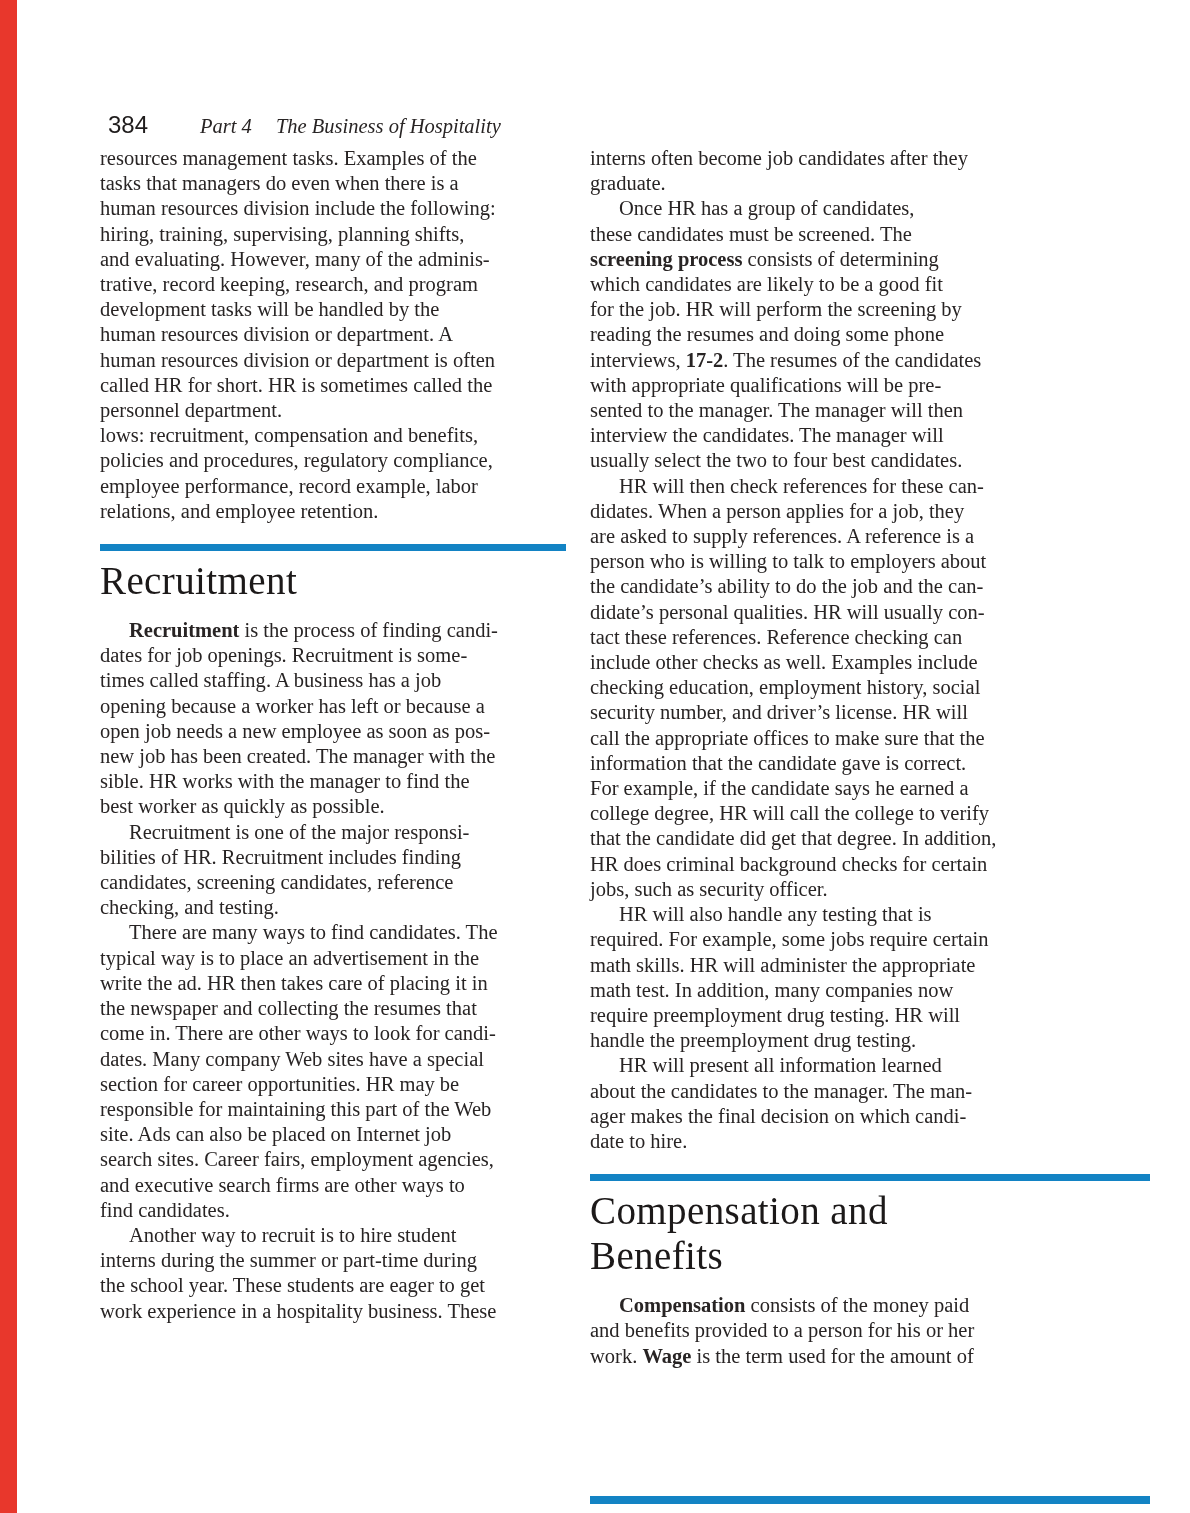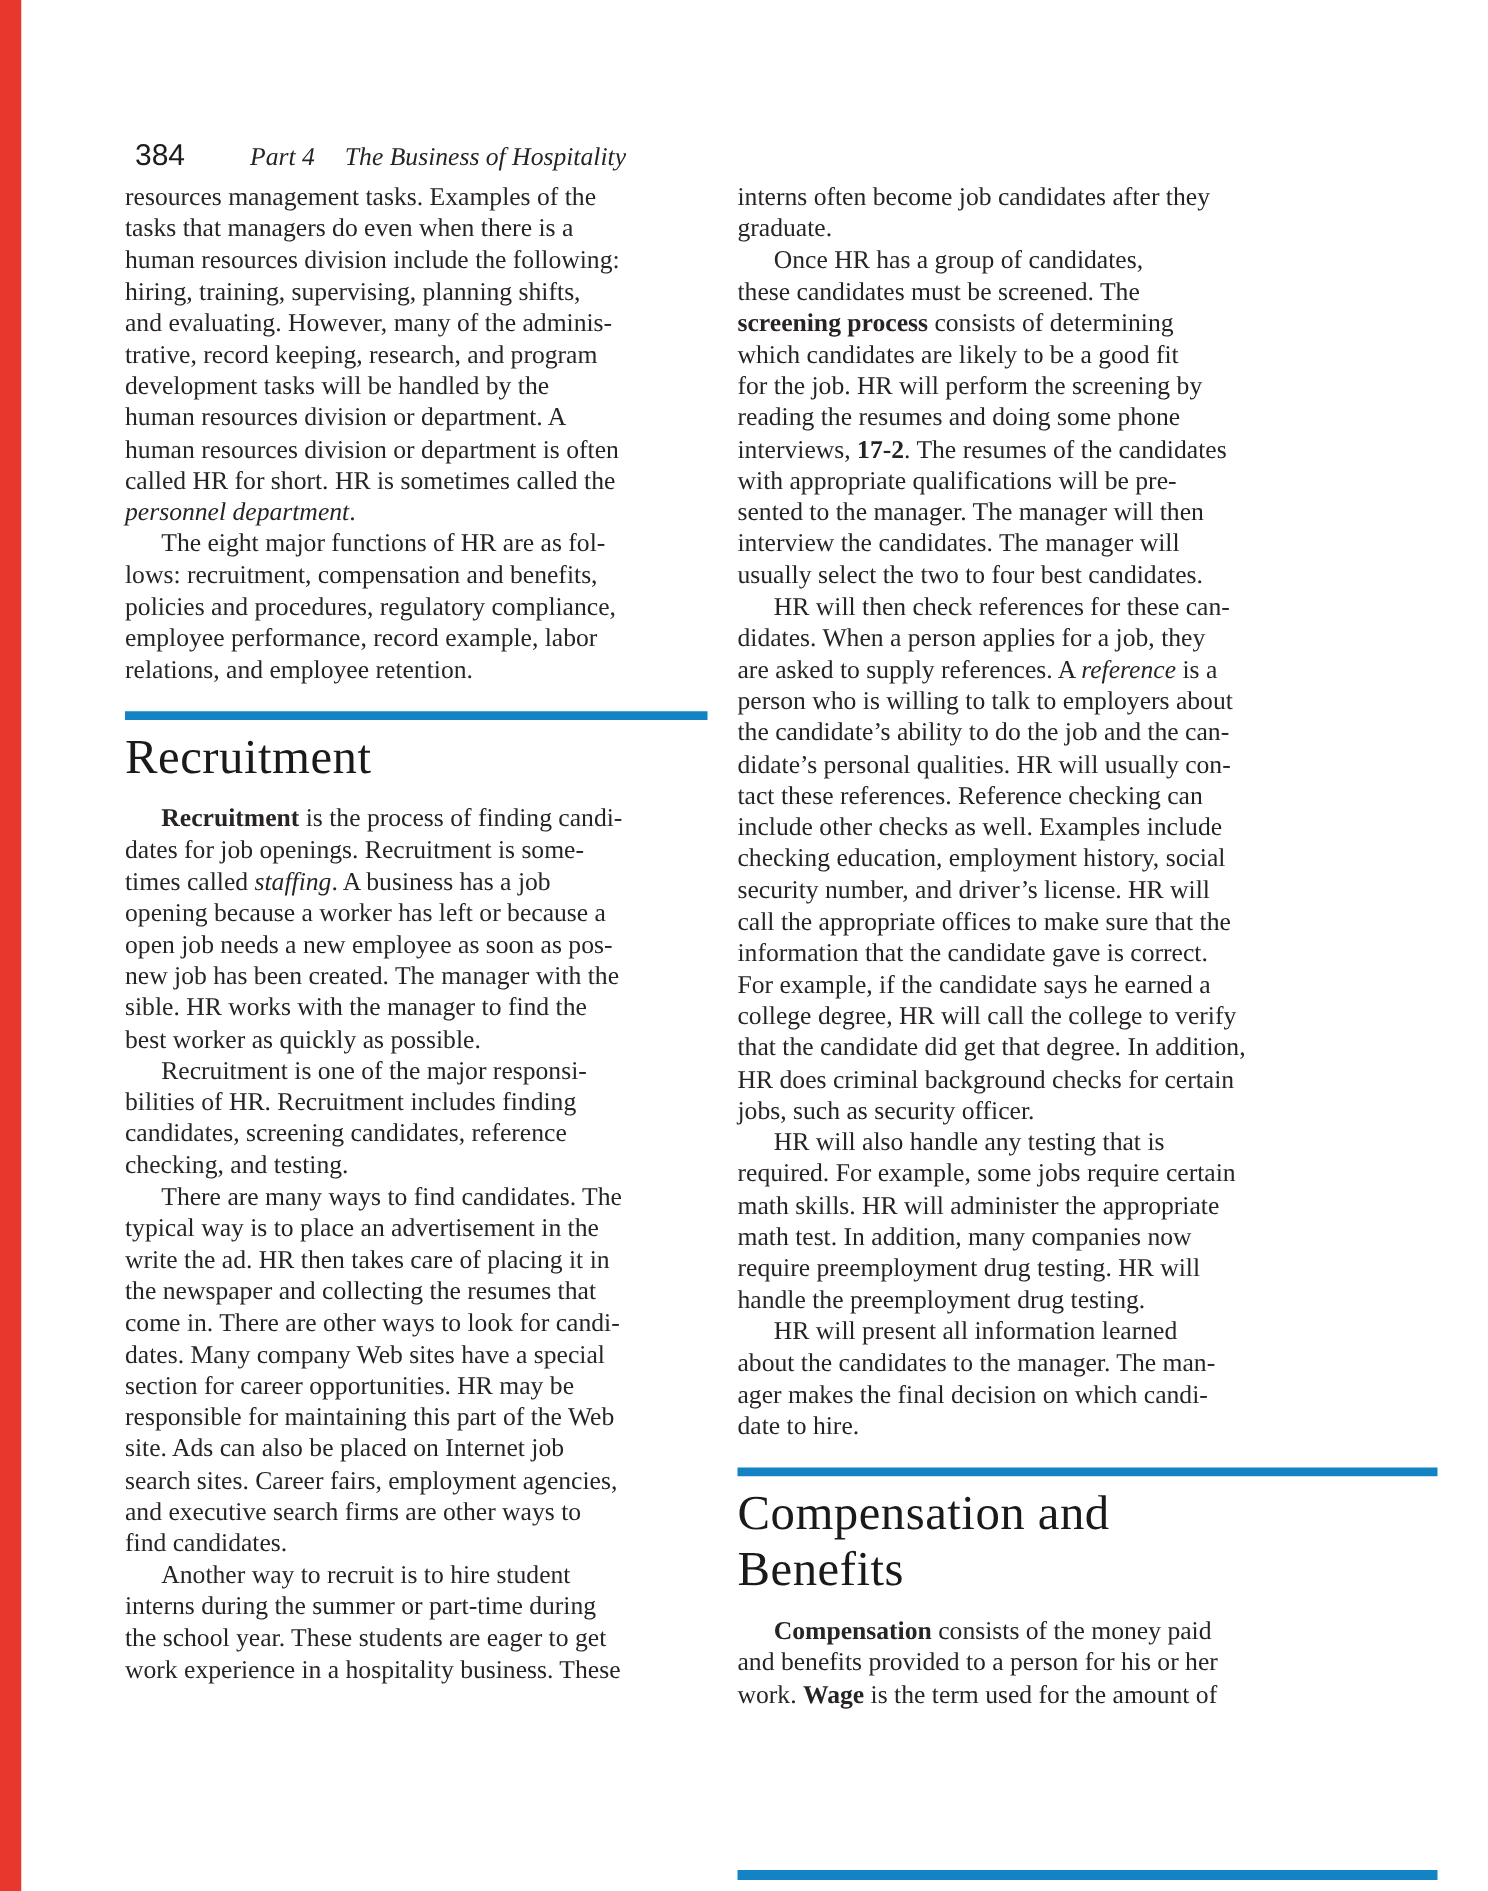--- a/index.html
+++ b/index.html
@@ -10,21 +10,21 @@
   .folio{font-family:"Liberation Sans",sans-serif;font-size:24px;color:#1f1c1c;}
   .part-label{font-style:italic;font-size:20.5px;margin-left:52px;margin-top:31px;}
   .part-title{font-style:italic;font-size:20.5px;margin-left:24px;margin-top:16px;}
   .col{position:absolute;top:146px;font-size:20.5px;}
   .col-left{left:100px;width:466px;}
   .col-right{left:590px;width:560px;}
   .para{margin:0;}
   .line{line-height:25.2px;white-space:pre;}
   .ind{text-indent:29px;}
   .b{font-weight:bold;}
-  .i{font-style:italic;}
+  .i{}
   .rule{height:7px;margin-top:20px;background:var(--blue,#1383c4);}
   .heading{font-size:39px;line-height:45px;margin-top:7px;margin-bottom:15px;
            letter-spacing:.4px;color:#1c1919;}
   .footer-rule{position:absolute;left:590px;top:1496px;width:560px;height:8px;
                background:var(--blue,#1383c4);}
 </style>
 </head>
 <body>
 
 <div class="page" style="color: rgb(40, 36, 36);">
@@ -44,21 +44,20 @@
         <div class="line">hiring, training, supervising, planning shifts,</div>
         <div class="line">and evaluating. However, many of the adminis-</div>
         <div class="line">trative, record keeping, research, and program</div>
         <div class="line">development tasks will be handled by the</div>
         <div class="line">human resources division or department. A</div>
         <div class="line">human resources division or department is often</div>
         <div class="line">called HR for short. HR is sometimes called the</div>
         <div class="line"><span class="i">personnel department</span><span>.</span></div>
       </div>
       <div class="para">
-        <div class="line ind">The eight major functions of HR are as fol-</div>
         <div class="line">lows: recruitment, compensation and benefits,</div>
         <div class="line">policies and procedures, regulatory compliance,</div>
         <div class="line">employee performance, record example, labor</div>
         <div class="line">relations, and employee retention.</div>
       </div>
       <div class="rule"></div>
       <div class="heading">
         <div>Recruitment</div>
       </div>
       <div class="para">

